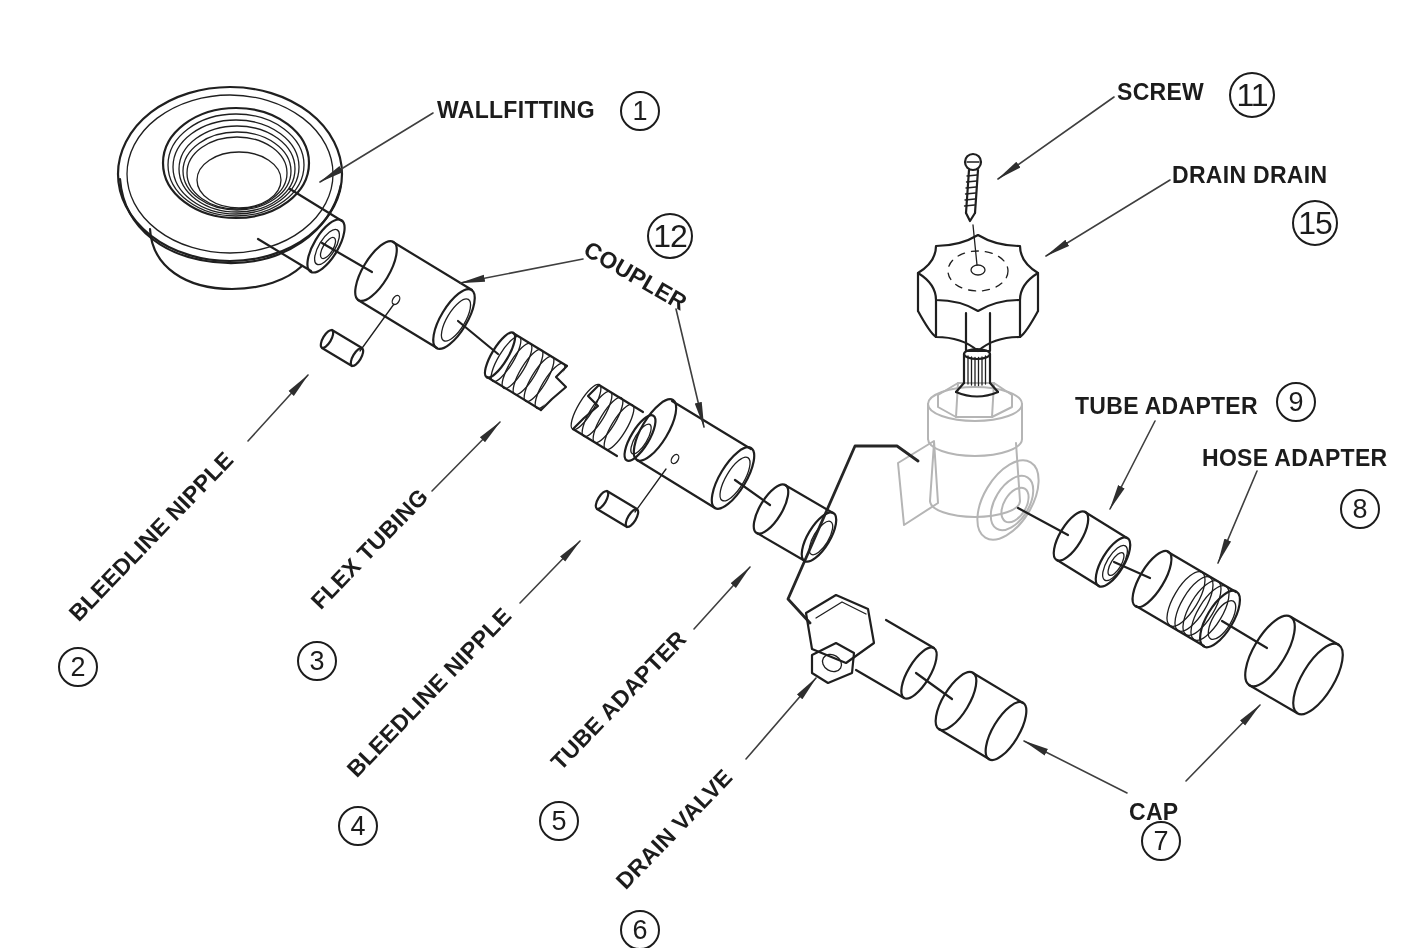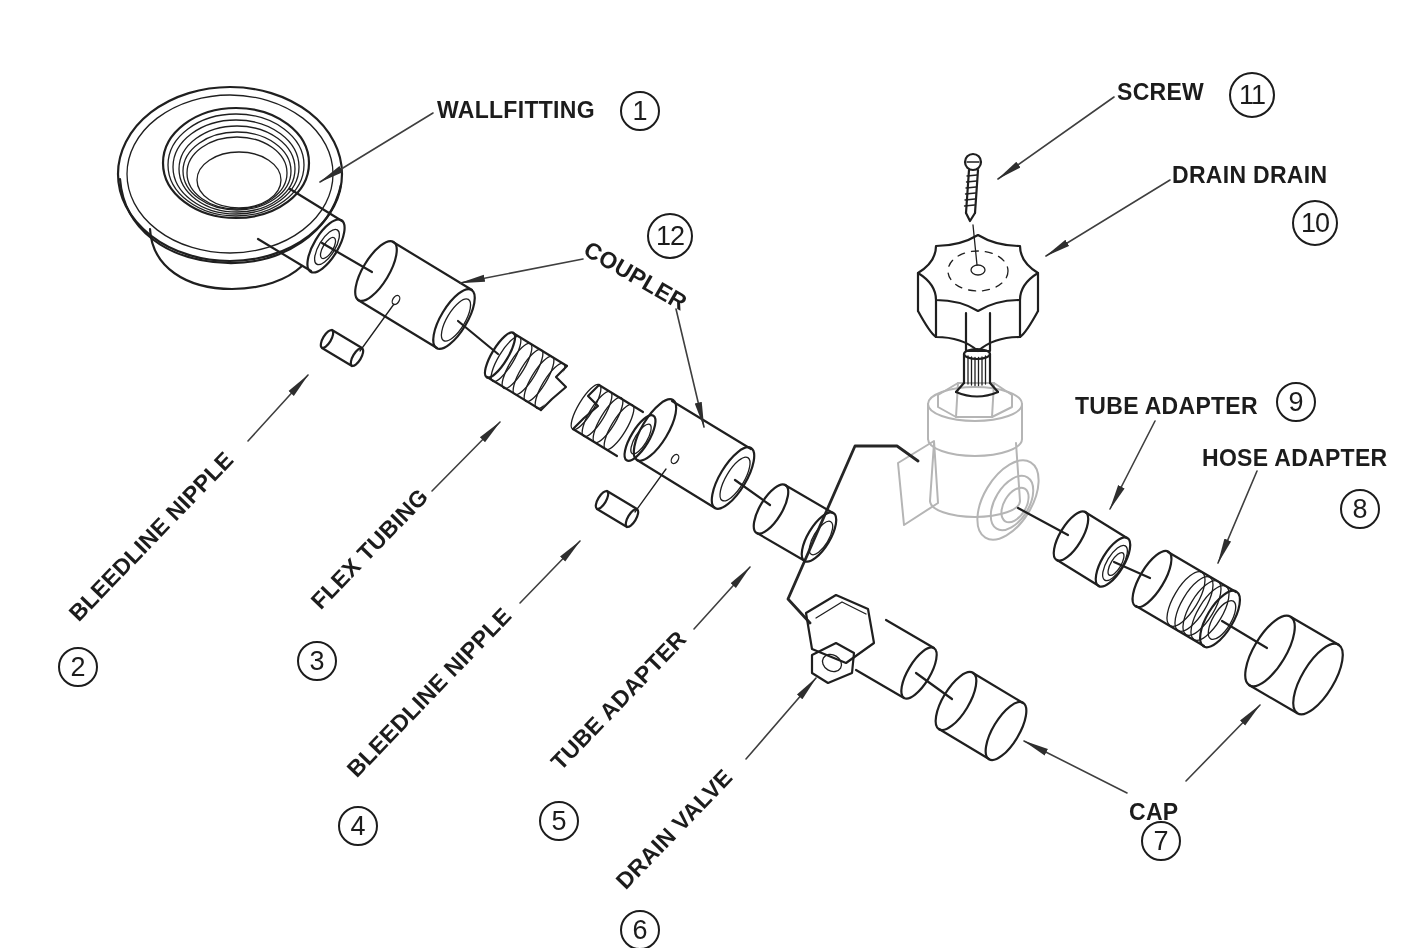--- a/index.html
+++ b/index.html
@@ -16,21 +16,21 @@
   .fw{fill:#ffffff;stroke:none;}
   .dash{stroke-dasharray:7 7;}
   
   .lbl{position:absolute;white-space:nowrap;font-size:23px;font-weight:700;
        letter-spacing:.3px;color:#1c1c1c;line-height:26px;}
   .rot{transform:rotate(-46deg);transform-origin:0 50%;}
   .rot30{transform:rotate(30deg);transform-origin:0 50%;}
   .num{position:absolute;box-sizing:border-box;width:40px;height:40px;border:2.4px solid #1c1c1c;
        border-radius:50%;display:flex;align-items:center;justify-content:center;
        font-size:27px;font-weight:400;color:#1c1c1c;}
-  .num2{width:46px;height:46px;font-size:27px;letter-spacing:-1px;text-align:right;}
+  .num2{width:46px;height:46px;font-size:32px;letter-spacing:-1px;text-align:right;}
 </style>
 </head>
 <body>
 
 <div class="stage">
 
 <svg width="1406" height="948" viewBox="0 0 1406 948">
   <defs>
     <marker id="ah" viewBox="0 0 26 10" refX="25" refY="5" markerWidth="26" markerHeight="10" orient="auto" markerUnits="userSpaceOnUse">
       <path d="M26 5 L0 1.4 L0 8.6 Z" style="fill:#2e2e2e"></path>
@@ -239,17 +239,17 @@
 
 <div class="num" style="left:620px;top:58px">1</div>
 <div class="num" style="left:58px;top:614px">2</div>
 <div class="num" style="left:297px;top:608px">3</div>
 <div class="num" style="left:338px;top:773px">4</div>
 <div class="num" style="left:539px;top:768px">5</div>
 <div class="num" style="left:620px;top:877px">6</div>
 <div class="num" style="left:1141px;top:788px">7</div>
 <div class="num" style="left:1340px;top:456px">8</div>
 <div class="num" style="left:1276px;top:349px">9</div>
-<div class="num num2" style="left:1292px;top:167px">10</div>
+<div class="num num2" style="left:1292px;top:167px">15</div>
 <div class="num num2" style="left:1229px;top:39px">11</div>
 <div class="num num2" style="left:647px;top:180px">12</div>
 
 </div>
 
 </body></html>

